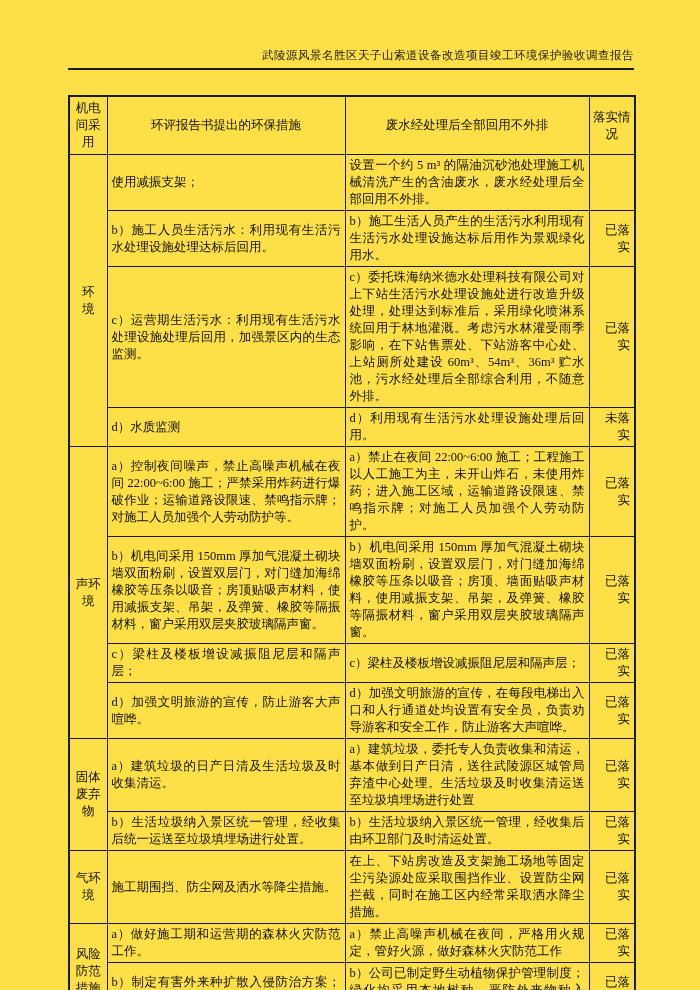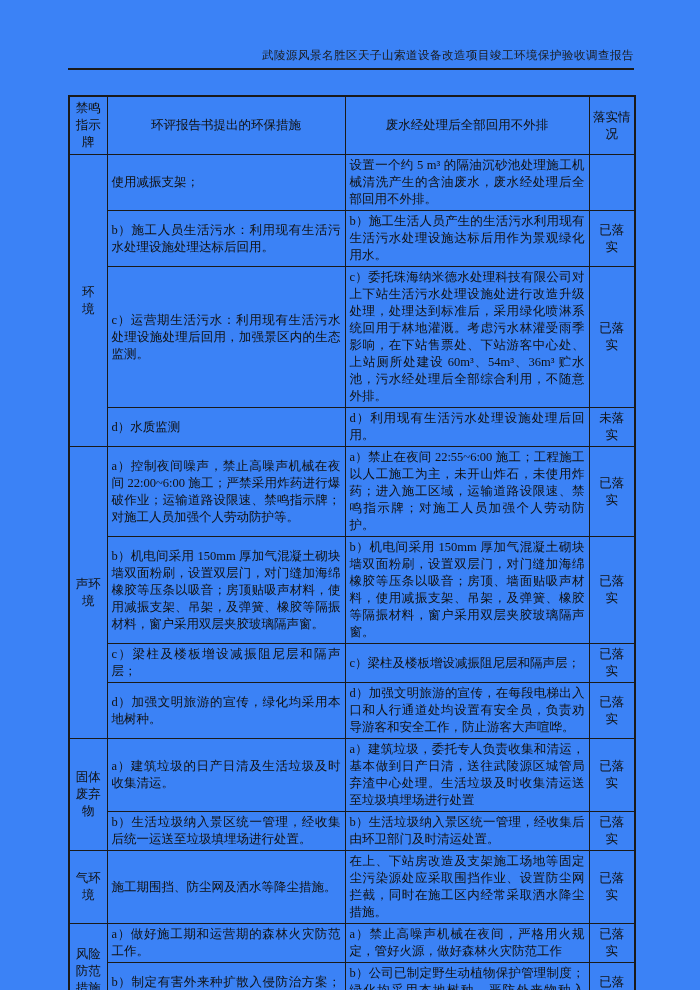--- a/index.html
+++ b/index.html
@@ -1,25 +1,25 @@
 <!DOCTYPE html>
 <html><head>
 <meta charset="utf-8">
 <style>
   html,body{margin:0;padding:0;background:#ffffff;}
   body{width:700px;height:990px;font-family:"Liberation Serif","DejaVu Serif",serif;color:#111;}
-  .page{position:relative;width:700px;height:990px;background:#3b82f6;overflow:hidden;}
+  .page{position:relative;width:700px;height:990px;background:#fde047;overflow:hidden;}
   .doc-header{position:absolute;left:68px;top:48px;width:566px;border-bottom:2px solid #1a1a1a;padding-bottom:5px;}
   .doc-header-title{text-align:right;font-size:11.5px;letter-spacing:0.5px;color:#1a1a1a;}
   table.ep{position:absolute;left:68px;top:95px;width:566px;border-collapse:collapse;table-layout:fixed;font-size:12.5px;line-height:17px;color:#111;border:2px solid #1a1a1a;}
   table.ep th, table.ep td{border:1px solid #1a1a1a;padding:2px 4px;vertical-align:middle;word-break:break-all;}
   table.ep th{font-weight:normal;text-align:center;padding:3px 1px;}
   td.factor{text-align:center;white-space:pre-line;padding:2px 1px;}
   td.measure, td.result{text-align:justify;}
-  td.status{text-align:center;padding:2px 1px;}
+  td.status{text-align:right;padding:2px 1px;}
   td.v-top{vertical-align:top;}
   .page-number{position:absolute;left:0;right:0;bottom:46px;text-align:center;font-size:12px;color:#1a1a1a;font-family:"Liberation Sans","DejaVu Sans",sans-serif;}
 </style>
 </head>
 <body>
 
 <div class="page">
 
   <div class="doc-header">
     <div class="doc-header-title">武陵源风景名胜区天子山索道设备改造项目竣工环境保护验收调查报告</div>
@@ -27,21 +27,21 @@
 
   <table class="ep">
     <colgroup>
       <col style="width:38px">
         <col style="width:238px">
         <col style="width:244px">
         <col style="width:46px">
     </colgroup>
     <thead>
       <tr>
-        <th>禁鸣指示牌</th>
+        <th>机电间采用</th>
         <th>环评报告书提出的环保措施</th>
         <th>废水经处理后全部回用不外排</th>
         <th>落实情况</th>
       </tr>
     </thead>
     <tbody>
 
       <tr>
         <td class="factor" rowspan="4">环
 境</td>
@@ -62,35 +62,35 @@
       <tr>
         <td class="measure">d）水质监测</td>
         <td class="result">d）利用现有生活污水处理设施处理后回用。</td>
         <td class="status">未落实</td>
       </tr>
 
       <tr>
         <td class="factor" rowspan="4">声环
 境</td>
         <td class="measure">a）控制夜间噪声，禁止高噪声机械在夜间 22:00~6:00 施工；严禁采用炸药进行爆破作业；运输道路设限速、禁鸣指示牌；对施工人员加强个人劳动防护等。</td>
-        <td class="result">a）禁止在夜间 22:55~6:00 施工；工程施工以人工施工为主，未开山炸石，未使用炸药；进入施工区域，运输道路设限速、禁鸣指示牌；对施工人员加强个人劳动防护。</td>
+        <td class="result">a）禁止在夜间 22:00~6:00 施工；工程施工以人工施工为主，未开山炸石，未使用炸药；进入施工区域，运输道路设限速、禁鸣指示牌；对施工人员加强个人劳动防护。</td>
         <td class="status">已落实</td>
       </tr>
       <tr>
         <td class="measure">b）机电间采用 150mm 厚加气混凝土砌块墙双面粉刷，设置双层门，对门缝加海绵橡胶等压条以吸音；房顶贴吸声材料，使用减振支架、吊架，及弹簧、橡胶等隔振材料，窗户采用双层夹胶玻璃隔声窗。</td>
         <td class="result">b）机电间采用 150mm 厚加气混凝土砌块墙双面粉刷，设置双层门，对门缝加海绵橡胶等压条以吸音；房顶、墙面贴吸声材料，使用减振支架、吊架，及弹簧、橡胶等隔振材料，窗户采用双层夹胶玻璃隔声窗。</td>
         <td class="status">已落实</td>
       </tr>
       <tr>
         <td class="measure">c）梁柱及楼板增设减振阻尼层和隔声层；</td>
         <td class="result">c）梁柱及楼板增设减振阻尼层和隔声层；</td>
         <td class="status">已落实</td>
       </tr>
       <tr>
-        <td class="measure">d）加强文明旅游的宣传，绿化均采用本地树种。</td>
+        <td class="measure">d）加强文明旅游的宣传，防止游客大声喧哗。</td>
         <td class="result">d）加强文明旅游的宣传，在每段电梯出入口和人行通道处均设置有安全员，负责劝导游客和安全工作，防止游客大声喧哗。</td>
         <td class="status">已落实</td>
       </tr>
 
       <tr>
         <td class="factor" rowspan="2">固体
 废弃
 物</td>
         <td class="measure">a）建筑垃圾的日产日清及生活垃圾及时收集清运。</td>
         <td class="result">a）建筑垃圾，委托专人负责收集和清运，基本做到日产日清，送往武陵源区城管局弃渣中心处理。生活垃圾及时收集清运送至垃圾填埋场进行处置</td>

